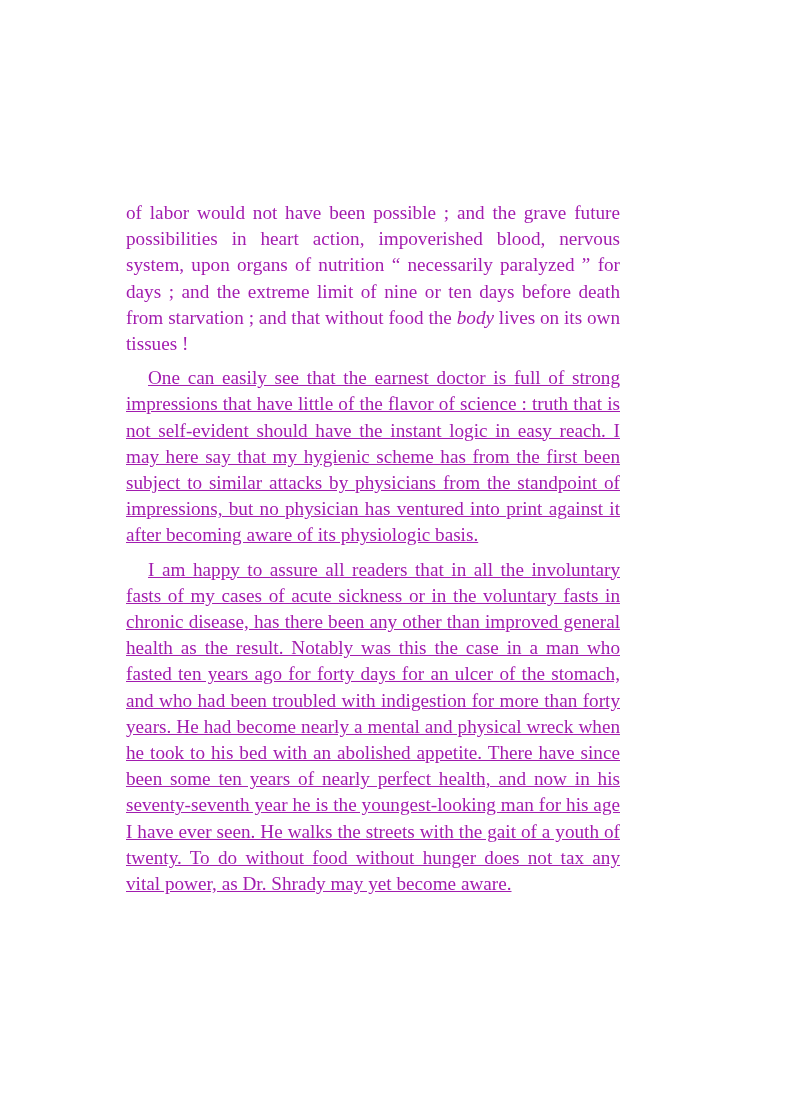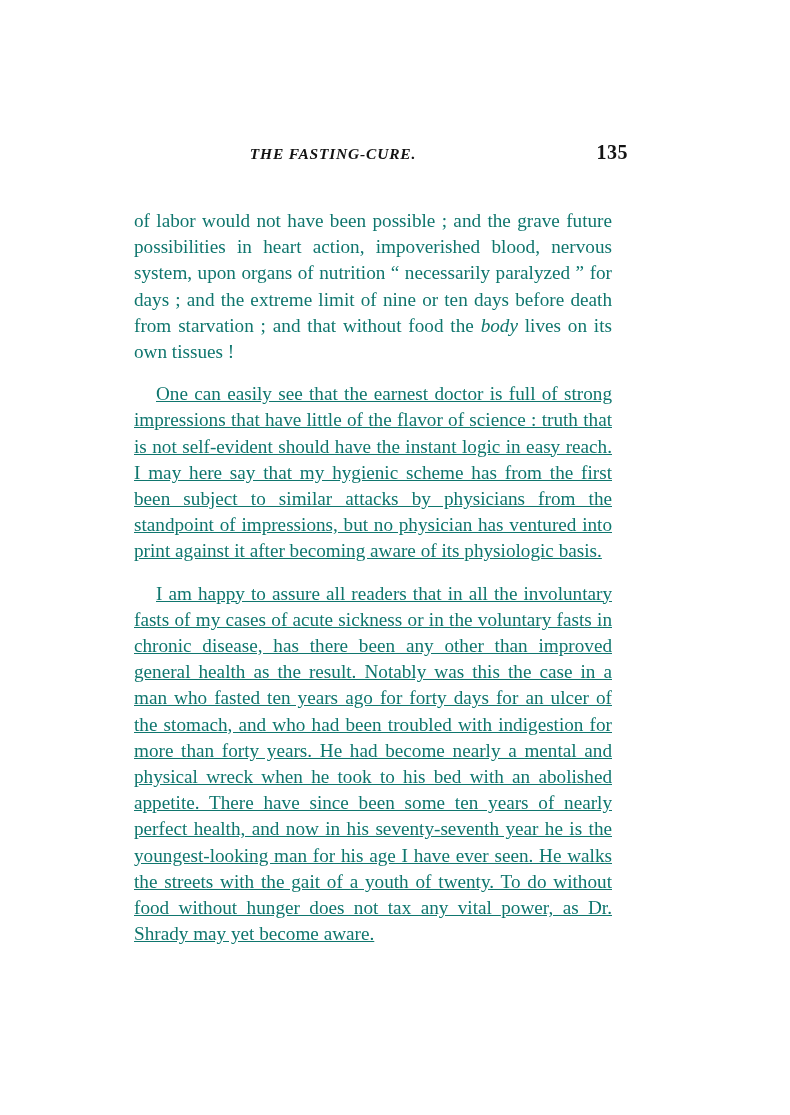--- a/index.html
+++ b/index.html
@@ -52,45 +52,41 @@
     letter-spacing: 0.5px;
     color: #141414;
   }
   .body-text {
     position: absolute;
     left: 118px;
     top: 192px;
     width: 510px;
   }
   p {
-    margin: 16px;
+    margin: 8px;
     font-size: 19.2px;
     line-height: 26.2px;
     text-align: justify;
     text-justify: inter-word;
-    color: #0f766e;
+    color: #a21caf;
     hyphens: manual;
   }
   p.indent {
     text-indent: 22px;
     text-decoration: underline;
   }
   em {
     font-style: italic;
   }
 </style>
 </head>
 <body>
 
 <div class="page">
 
-  <div class="header">
-    <div class="running-title">THE  FASTING-CURE.</div>
-    <div class="folio">135</div>
-  </div>
 
   <div class="body-text">
     <p>of labor would not have been possible ; and the  grave future possibilities in heart action, impoverished blood, nervous system, upon organs of nutrition “ necessarily paralyzed ” for days ;  and the extreme limit of nine  or ten days before death from starvation ; and  that  without food the <em>body</em> lives on its own tissues !</p>
     <p class="indent">One  can  easily see  that the earnest doctor is full of strong impressions that have little of the flavor of science : truth  that  is  not  self-evident  should  have  the  instant logic in easy reach.   I may here say that  my hygienic scheme has from the first been subject to similar attacks by physicians from the  standpoint  of  impressions,  but no physician  has  ventured  into  print  against  it  after becoming aware of  its physiologic basis.</p>
     <p class="indent">I am happy to assure all readers that  in  all  the  involuntary fasts of  my cases of  acute sickness or in the voluntary fasts in chronic  disease, has  there  been  any other  than  improved  general  health  as  the  result. Notably was this the case in a man who fasted ten years ago for forty days for an ulcer of the stomach, and who had been troubled with indigestion for more than forty years.   He had  become  nearly a mental  and  physical wreck when  he took to his bed with  an  abolished appetite.  There have since been some ten years of nearly perfect health, and now in his seventy-seventh year he is the youngest-looking man for his age I have ever seen. He walks the streets with the gait of a youth of twenty. To do without  food without  hunger  does not tax any vital power, as Dr. Shrady may yet become aware.</p>
   </div>
 
 </div>
 
 </body></html>

